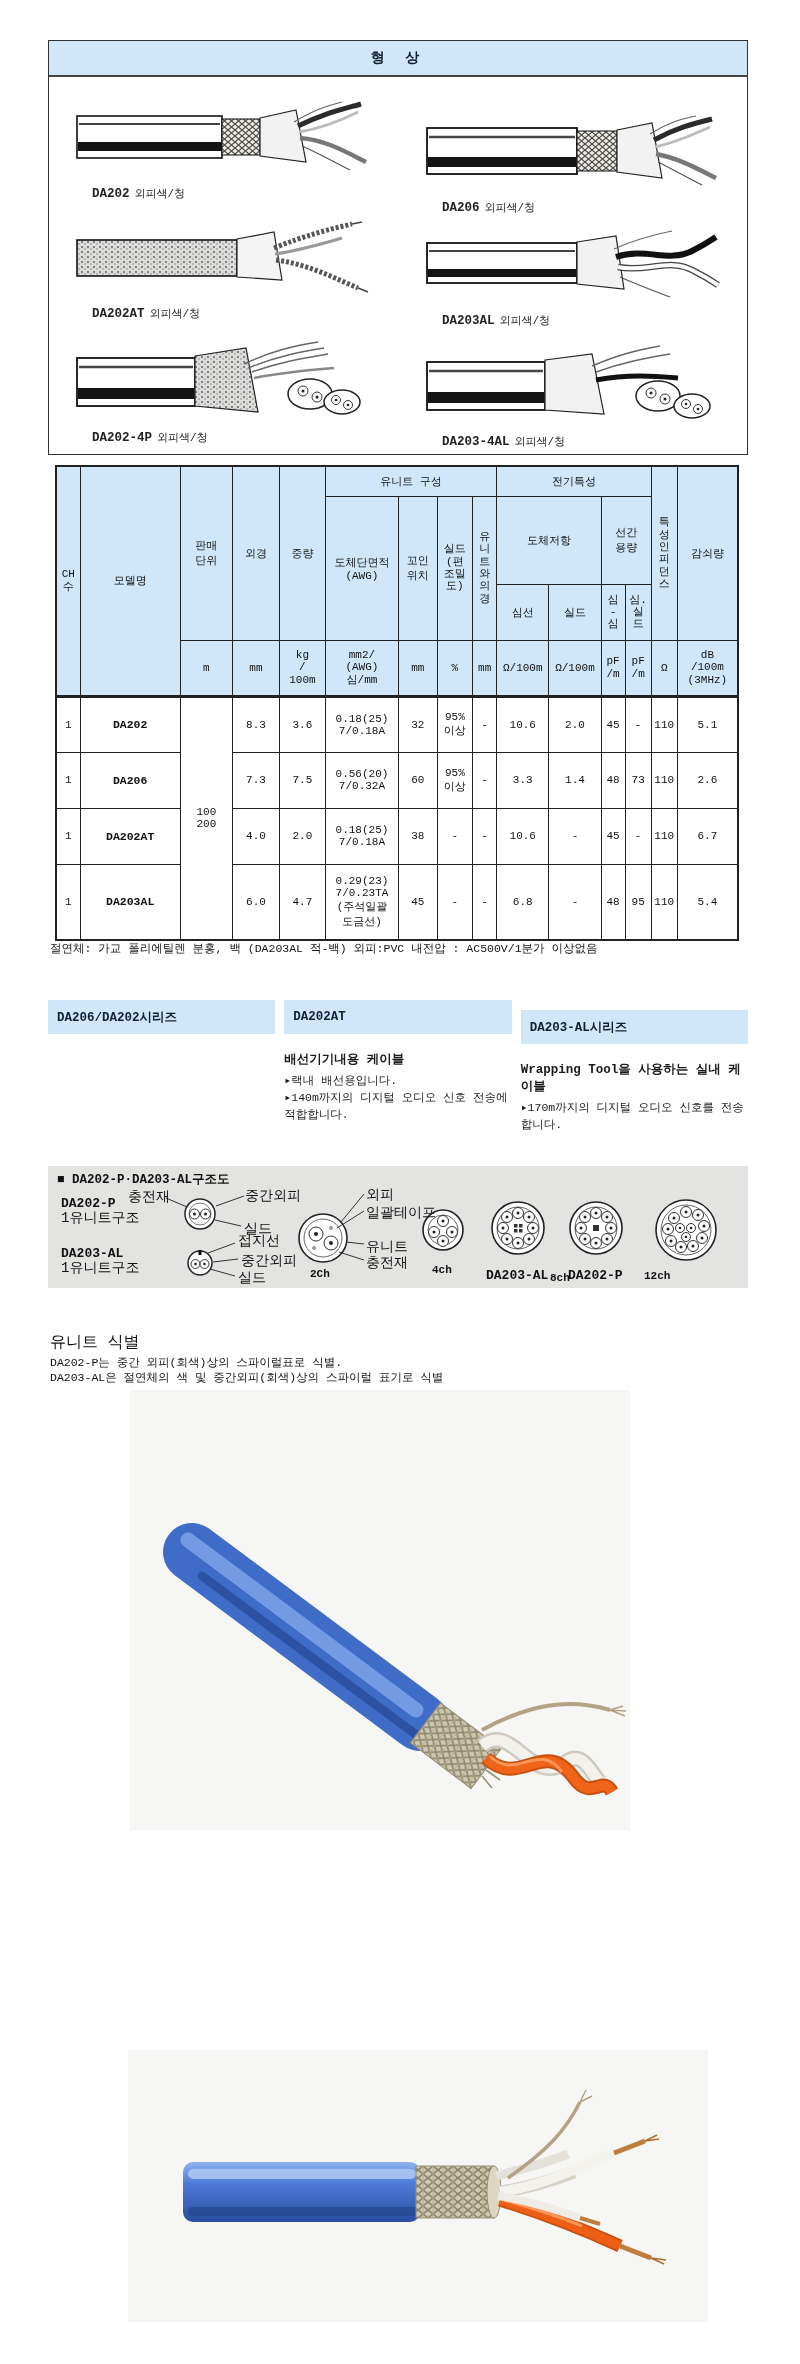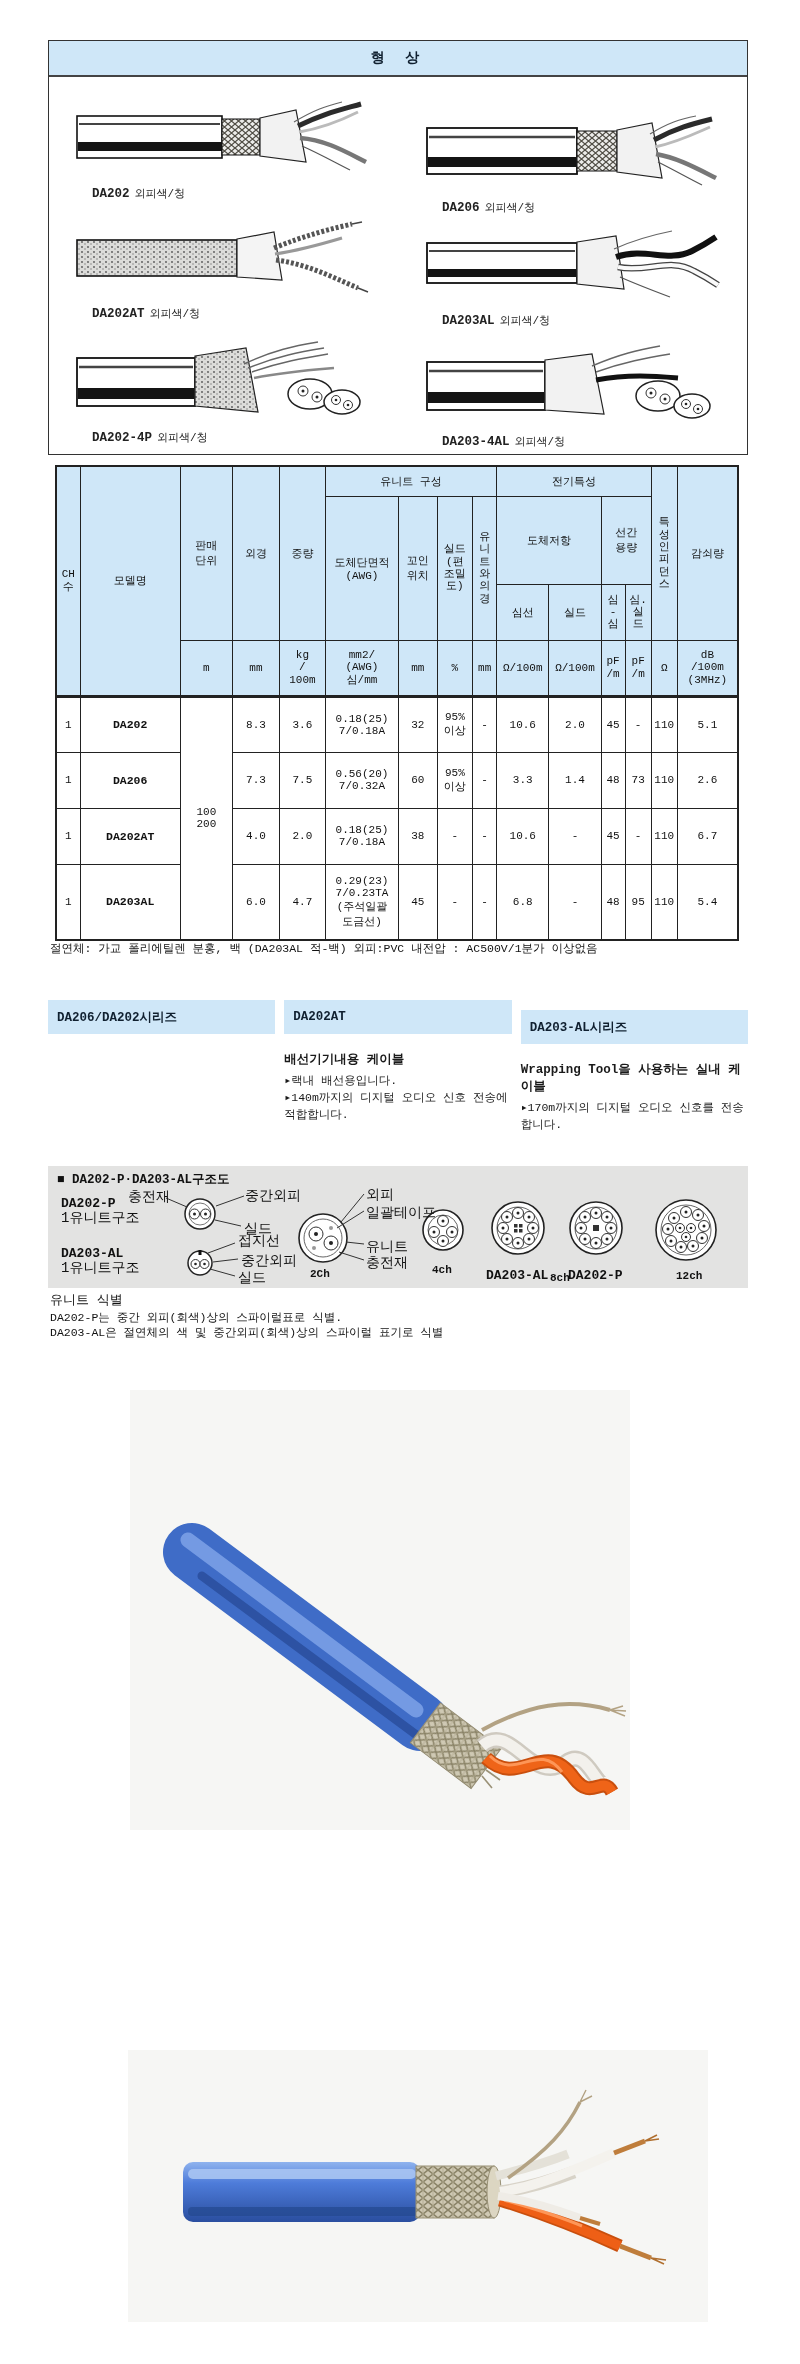--- a/index.html
+++ b/index.html
@@ -43,21 +43,21 @@
 
   
   .diagram-box{position:absolute;left:48px;top:1166px;width:700px;height:122px;
                background:#e3e3e2;}
   .dg-title{position:absolute;left:9px;top:5px;font-size:12.5px;font-weight:bold;color:#111;}
   .dg-label{position:absolute;font-size:14px;color:#111;white-space:nowrap;}
   .dg-name{font-weight:bold;font-size:13px;}
   .dg-ch{font-weight:bold;font-size:11px;}
   .unit-id{position:absolute;left:50px;top:1292px;width:700px;font-size:11.5px;
            line-height:1.35;color:#111;}
-  .unit-id .t{font-size:13px;}
+  .unit-id .t{font-size:16px;margin-top:41px;}
 
   
   .photo{position:absolute;}
 </style>
 </head>
 <body>
 
 <svg width="0" height="0" style="position:absolute" aria-hidden="true">
   <defs>
     <pattern id="braid" width="7" height="6" patternUnits="userSpaceOnUse">
@@ -527,21 +527,21 @@
     <div class="dg-label" style="left:190px;top:103px">실드</div>
     <div class="dg-label" style="left:318px;top:20px">외피</div>
     <div class="dg-label" style="left:318px;top:38px">일괄테이프</div>
     <div class="dg-label" style="left:318px;top:72px">유니트</div>
     <div class="dg-label" style="left:318px;top:88px">충전재</div>
     <div class="dg-label dg-ch" style="left:262px;top:102px">2Ch</div>
     <div class="dg-label dg-ch" style="left:384px;top:98px">4ch</div>
     <div class="dg-label dg-name" style="left:438px;top:102px">DA203-AL</div>
     <div class="dg-label dg-ch" style="left:502px;top:106px">8ch</div>
     <div class="dg-label dg-name" style="left:520px;top:102px">DA202-P</div>
-    <div class="dg-label dg-ch" style="left:628px;top:104px">12ch</div>
+    <div class="dg-label dg-ch" style="left:596px;top:104px">12ch</div>
   </div>
 
   <div class="unit-id">
     <div class="t">유니트 식별</div>
     <div>DA202-P는 중간 외피(회색)상의 스파이럴표로 식별.</div>
     <div>DA203-AL은 절연체의 색 및 중간외피(회색)상의 스파이럴 표기로 식별</div>
   </div>
 
   <div class="photo" style="left:130px;top:1390px">
     <svg width="500" height="440" viewBox="0 0 500 440">

